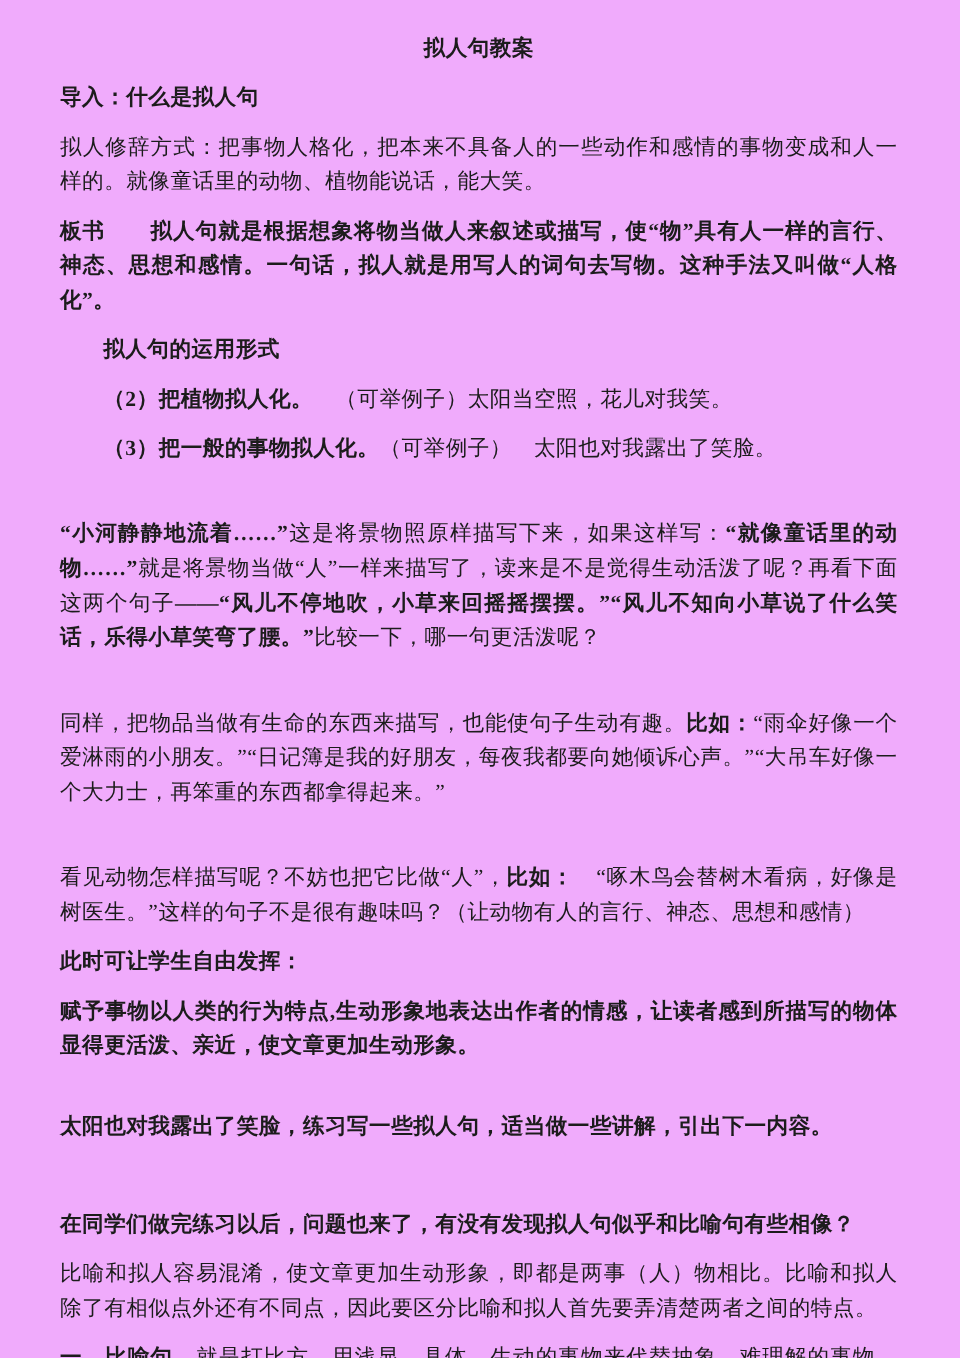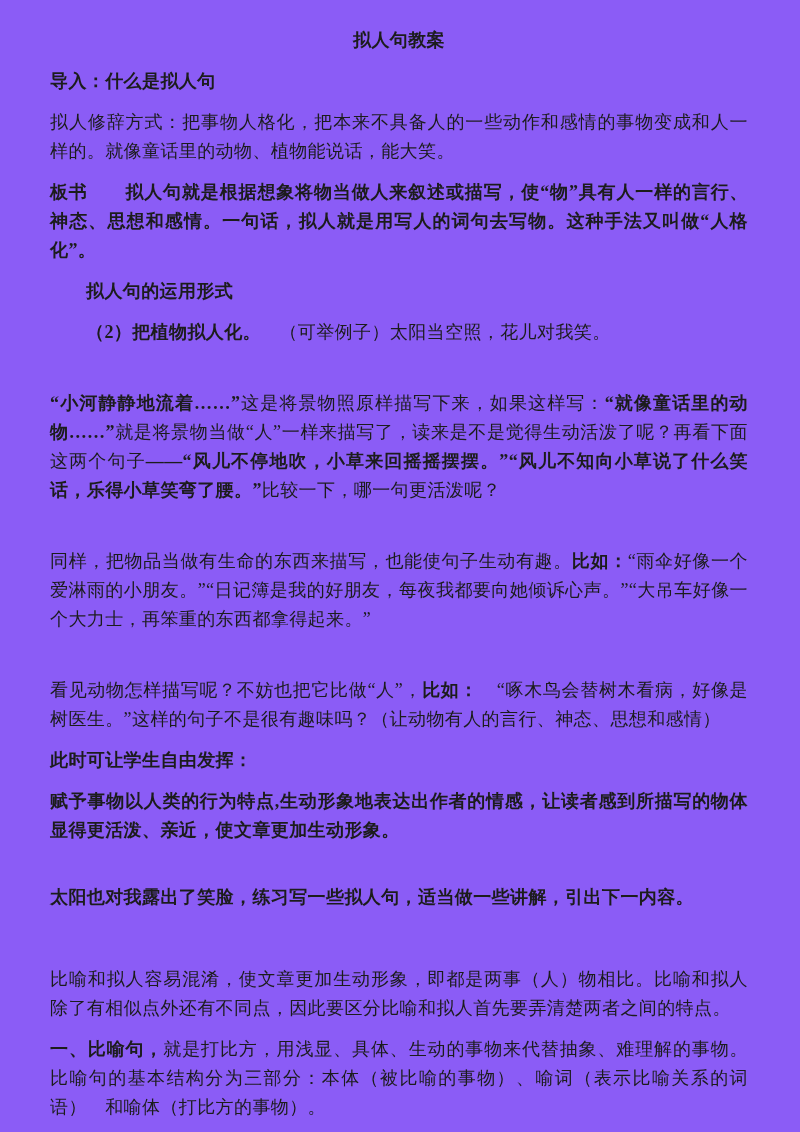--- a/index.html
+++ b/index.html
@@ -5,21 +5,21 @@
   html, body {
     margin: 0;
     padding: 0;
     background: #ffffff;
   }
   .page {
     position: relative;
     width: 800px;
     height: 1132px;
     box-sizing: border-box;
-    background: #8b5cf6;
+    background: #f0abfc;
     color: #1c1c1c;
     font-family: "Liberation Serif", "DejaVu Serif", serif;
     font-size: 18px;
     line-height: 29px;
     letter-spacing: 0.4px;
     padding: 26px 40px 0 38px;
     overflow: hidden;
   }
   .doc-title {
     font-size: 18px;
@@ -47,28 +47,30 @@
 <body>
 
 <div class="page">
   <h1 class="doc-title">拟人句教案</h1>
   <div class="doc-body" id="doc-body">
       <p class="para"><span class="b">导入：什么是拟人句</span></p>
       <p class="para"><span>拟人修辞方式：把事物人格化，把本来不具备人的一些动作和感情的事物变成和人一样的。就像童话里的动物、植物能说话，能大笑。</span></p>
       <p class="para"><span class="b">板书　　拟人句就是根据想象将物当做人来叙述或描写，使“物”具有人一样的言行、神态、思想和感情。一句话，拟人就是用写人的词句去写物。这种手法又叫做“人格化”。</span></p>
       <p class="para indent"><span class="b">拟人句的运用形式</span></p>
       <p class="para indent"><span class="b">（2）把植物拟人化。</span><span>　（可举例子）太阳当空照，花儿对我笑。</span></p>
+      <p class="para indent"><span class="b">（3）把一般的事物拟人化。</span><span>（可举例子）　太阳也对我露出了笑脸。</span></p>
       <div class="spacer spacer-m"></div>
       <p class="para"><span class="b">“小河静静地流着……”</span><span>这是将景物照原样描写下来，如果这样写：</span><span class="b">“就像童话里的动物……”</span><span>就是将景物当做“人”一样来描写了，读来是不是觉得生动活泼了呢？再看下面这两个句子</span><span class="b">——“风儿不停地吹，小草来回摇摇摆摆。”“风儿不知向小草说了什么笑话，乐得小草笑弯了腰。”</span><span>比较一下，哪一句更活泼呢？</span></p>
       <div class="spacer spacer-m"></div>
       <p class="para"><span>同样，把物品当做有生命的东西来描写，也能使句子生动有趣。</span><span class="b">比如：</span><span>“雨伞好像一个爱淋雨的小朋友。”“日记簿是我的好朋友，每夜我都要向她倾诉心声。”“大吊车好像一个大力士，再笨重的东西都拿得起来。”</span></p>
       <div class="spacer spacer-m"></div>
       <p class="para"><span>看见动物怎样描写呢？不妨也把它比做“人”，</span><span class="b">比如：</span><span>　“啄木鸟会替树木看病，好像是树医生。”这样的句子不是很有趣味吗？（让动物有人的言行、神态、思想和感情）</span></p>
       <p class="para"><span class="b">此时可让学生自由发挥：</span></p>
       <p class="para"><span class="b">赋予事物以人类的行为特点,生动形象地表达出作者的情感，让读者感到所描写的物体显得更活泼、亲近，使文章更加生动形象。</span></p>
       <div class="spacer spacer-s"></div>
       <p class="para"><span class="b">太阳也对我露出了笑脸，练习写一些拟人句，适当做一些讲解，引出下一内容。</span></p>
       <div class="spacer spacer-l"></div>
+      <p class="para"><span class="b">在同学们做完练习以后，问题也来了，有没有发现拟人句似乎和比喻句有些相像？</span></p>
       <p class="para"><span>比喻和拟人容易混淆，使文章更加生动形象，即都是两事（人）物相比。比喻和拟人除了有相似点外还有不同点，因此要区分比喻和拟人首先要弄清楚两者之间的特点。</span></p>
       <p class="para"><span class="b">一、比喻句，</span><span>就是打比方，用浅显、具体、生动的事物来代替抽象、难理解的事物。比喻句的基本结构分为三部分：本体（被比喻的事物）、喻词（表示比喻关系的词语）　和喻体（打比方的事物）。</span></p>
       <p class="para"><span class="b">例：这只猴子像一个小男孩那样顽皮。</span></p>
     </div>
 </div>
 
 </body></html>

